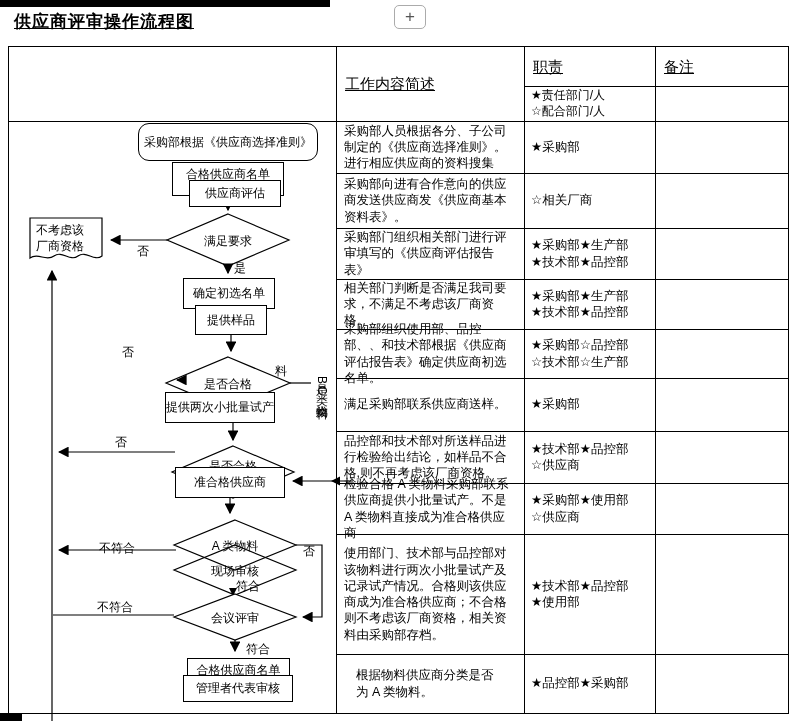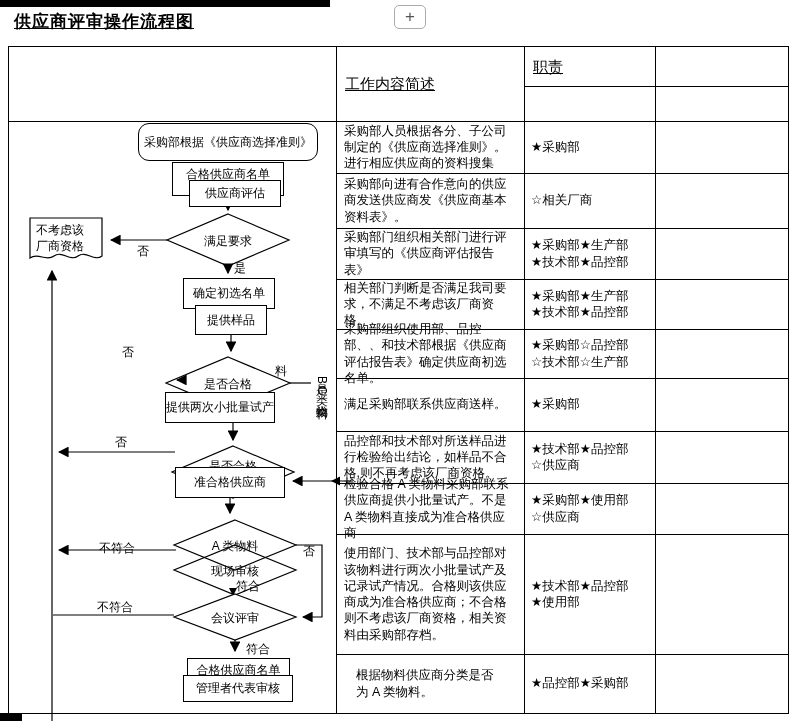--- a/index.html
+++ b/index.html
@@ -52,20 +52,23 @@
     <div class="hline" style="left:327px;top:232px;width:452px"></div>
     <div class="hline" style="left:327px;top:282px;width:452px"></div>
     <div class="hline" style="left:327px;top:331px;width:452px"></div>
     <div class="hline" style="left:327px;top:384px;width:452px"></div>
     <div class="hline" style="left:327px;top:436px;width:452px"></div>
     <div class="hline" style="left:327px;top:487px;width:452px"></div>
     <div class="hline" style="left:327px;top:607px;width:452px"></div>
 
     <div class="cell hdr" style="left:327px;top:0;width:188px;height:74px;padding-left:9px">工作内容简述</div>
     <div class="cell hdr" style="left:515px;top:0;width:131px;height:39px;padding-left:9px">职责</div>
+    <div class="cell preline" style="left:515px;top:39px;width:131px;height:35px;padding-left:7px;font-size:12px">★责任部门/人
+☆配合部门/人</div>
+    <div class="cell hdr" style="left:646px;top:0;width:133px;height:39px;padding-left:9px">备注</div>
 
     <div class="cell" style="left:327px;top:74px;width:188px;height:52px;padding:12px 8px">采购部人员根据各分、子公司制定的《供应商选择准则》。进行相应供应商的资料搜集</div>
     <div class="cell preline" style="left:515px;top:74px;width:131px;height:52px;padding:2px 7px">★采购部</div>
     <div class="cell" style="left:327px;top:126px;width:188px;height:55px;padding:2px 8px">采购部向进有合作意向的供应商发送供应商发《供应商基本资料表》。</div>
     <div class="cell preline" style="left:515px;top:126px;width:131px;height:55px;padding:2px 7px">☆相关厂商</div>
     <div class="cell" style="left:327px;top:181px;width:188px;height:51px;padding:2px 8px">采购部门组织相关部门进行评审填写的《供应商评估报告表》</div>
     <div class="cell preline" style="left:515px;top:181px;width:131px;height:51px;padding:2px 7px">★采购部★生产部
 ★技术部★品控部</div>
     <div class="cell" style="left:327px;top:232px;width:188px;height:50px;padding:2px 8px">相关部门判断是否满足我司要求，不满足不考虑该厂商资格。</div>
     <div class="cell preline" style="left:515px;top:232px;width:131px;height:50px;padding:2px 7px">★采购部★生产部

